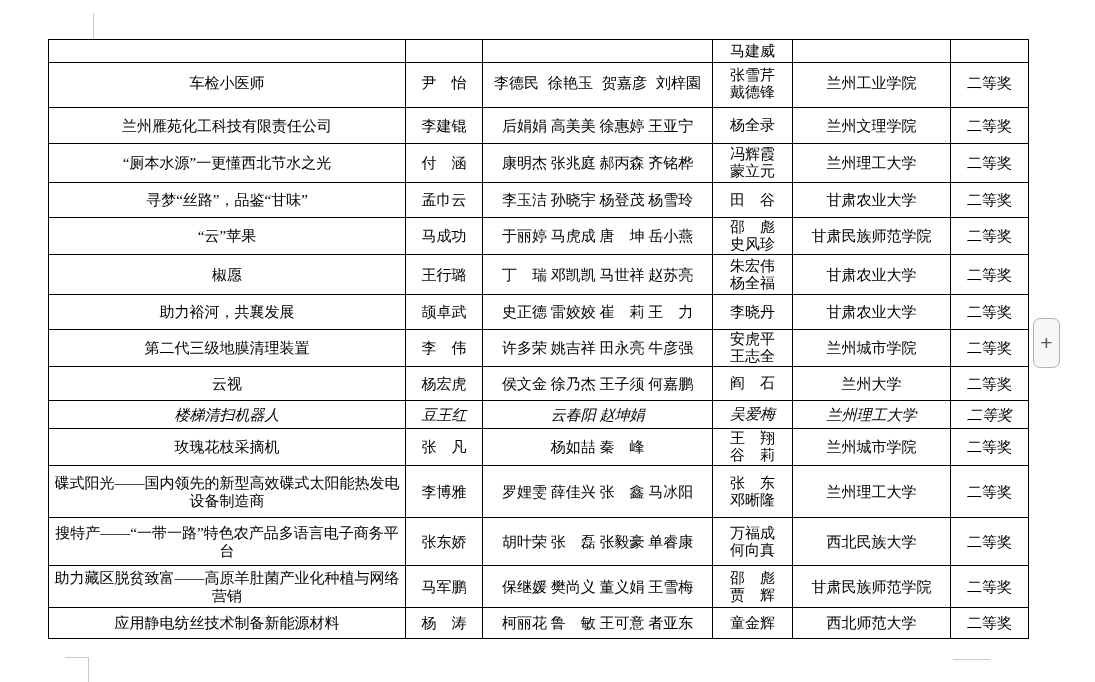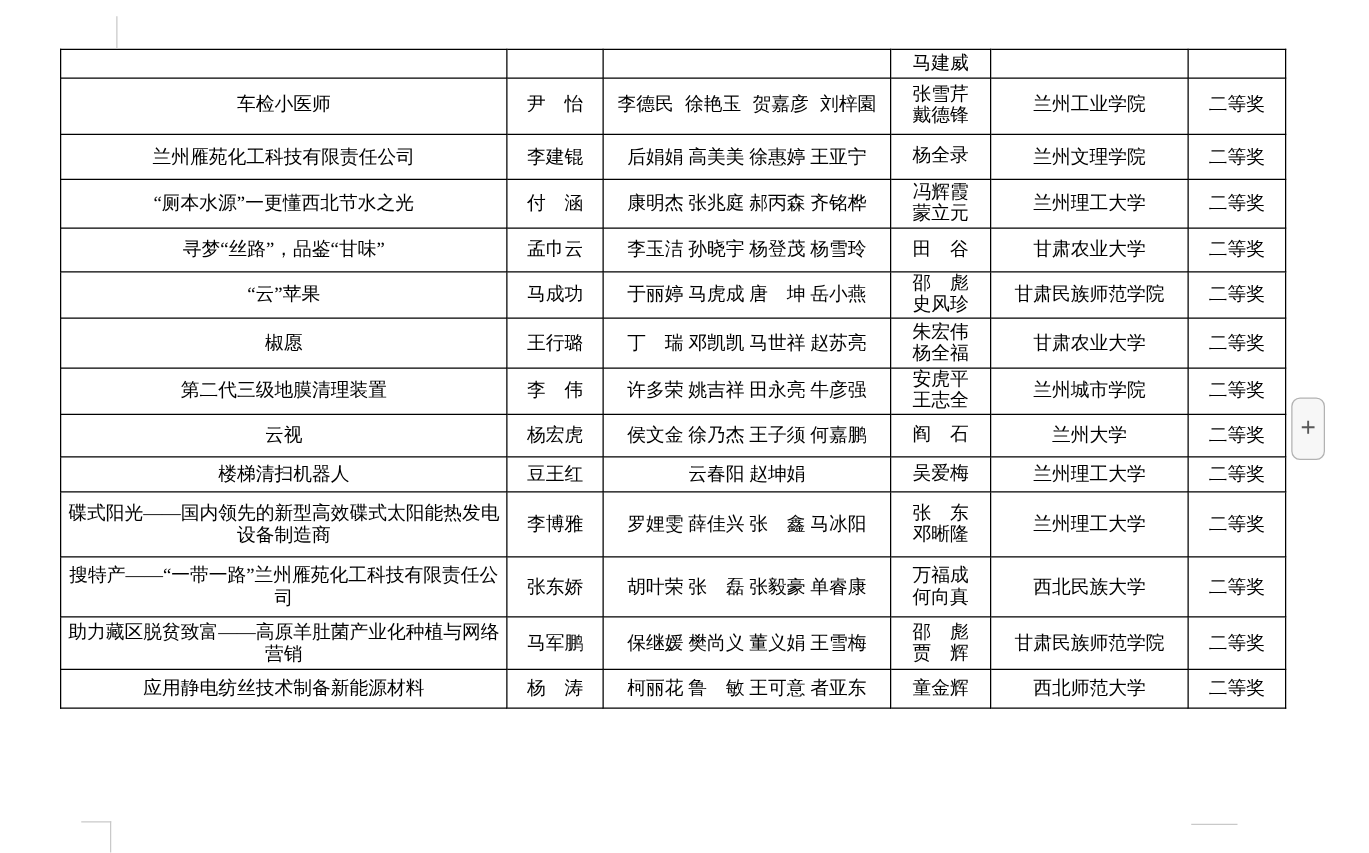--- a/index.html
+++ b/index.html
@@ -122,63 +122,84 @@
           <td class="leader">王行璐</td>
           <td class="members">丁　瑞 邓凯凯 马世祥 赵苏亮</td>
           <td class="advisors">
             <div class="advisor-line">朱宏伟</div>
             <div class="advisor-line">杨全福</div>
           </td>
           <td class="school">甘肃农业大学</td>
           <td class="award">二等奖</td>
         </tr>
         <tr style="height: 35px;">
+          <td class="project">助力裕河，共襄发展</td>
+          <td class="leader">颉卓武</td>
+          <td class="members">史正德 雷姣姣 崔　莉 王　力</td>
+          <td class="advisors">
+            <div class="advisor-line">李晓丹</div>
+          </td>
+          <td class="school">甘肃农业大学</td>
+          <td class="award">二等奖</td>
+        </tr>
+        <tr style="height: 35px;">
           <td class="project">第二代三级地膜清理装置</td>
           <td class="leader">李　伟</td>
           <td class="members">许多荣 姚吉祥 田永亮 牛彦强</td>
           <td class="advisors">
             <div class="advisor-line">安虎平</div>
             <div class="advisor-line">王志全</div>
           </td>
           <td class="school">兰州城市学院</td>
           <td class="award">二等奖</td>
         </tr>
         <tr style="height: 34px; padding-left: 43px;">
           <td class="project">云视</td>
           <td class="leader">杨宏虎</td>
           <td class="members">侯文金 徐乃杰 王子须 何嘉鹏</td>
           <td class="advisors">
             <div class="advisor-line">阎　石</div>
           </td>
           <td class="school">兰州大学</td>
           <td class="award">二等奖</td>
         </tr>
-        <tr style="height: 28px;">
+        <tr style="height: 28px; font-style: italic;">
           <td class="project">楼梯清扫机器人</td>
           <td class="leader">豆王红</td>
           <td class="members">云春阳 赵坤娟</td>
           <td class="advisors">
             <div class="advisor-line">吴爱梅</div>
           </td>
           <td class="school">兰州理工大学</td>
+          <td class="award">二等奖</td>
+        </tr>
+        <tr style="height: 32px;">
+          <td class="project">玫瑰花枝采摘机</td>
+          <td class="leader">张　凡</td>
+          <td class="members">杨如喆 秦　峰</td>
+          <td class="advisors">
+            <div class="advisor-line">王　翔</div>
+            <div class="advisor-line">谷　莉</div>
+          </td>
+          <td class="school">兰州城市学院</td>
           <td class="award">二等奖</td>
         </tr>
         <tr style="height: 52px;">
           <td class="project">碟式阳光——国内领先的新型高效碟式太阳能热发电设备制造商</td>
           <td class="leader">李博雅</td>
           <td class="members">罗娌雯 薛佳兴 张　鑫 马冰阳</td>
           <td class="advisors">
             <div class="advisor-line">张　东</div>
             <div class="advisor-line">邓晰隆</div>
           </td>
           <td class="school">兰州理工大学</td>
           <td class="award">二等奖</td>
         </tr>
         <tr style="height: 48px;">
-          <td class="project">搜特产——“一带一路”兰州雁苑化工科技有限责任公司</td>
+          <td class="project">搜特产——“一带一路”特色农产品多语言电子商务平台</td>
           <td class="leader">张东娇</td>
           <td class="members">胡叶荣 张　磊 张毅豪 单睿康</td>
           <td class="advisors">
             <div class="advisor-line">万福成</div>
             <div class="advisor-line">何向真</div>
           </td>
           <td class="school">西北民族大学</td>
           <td class="award">二等奖</td>
         </tr>
         <tr style="height: 42px;">

